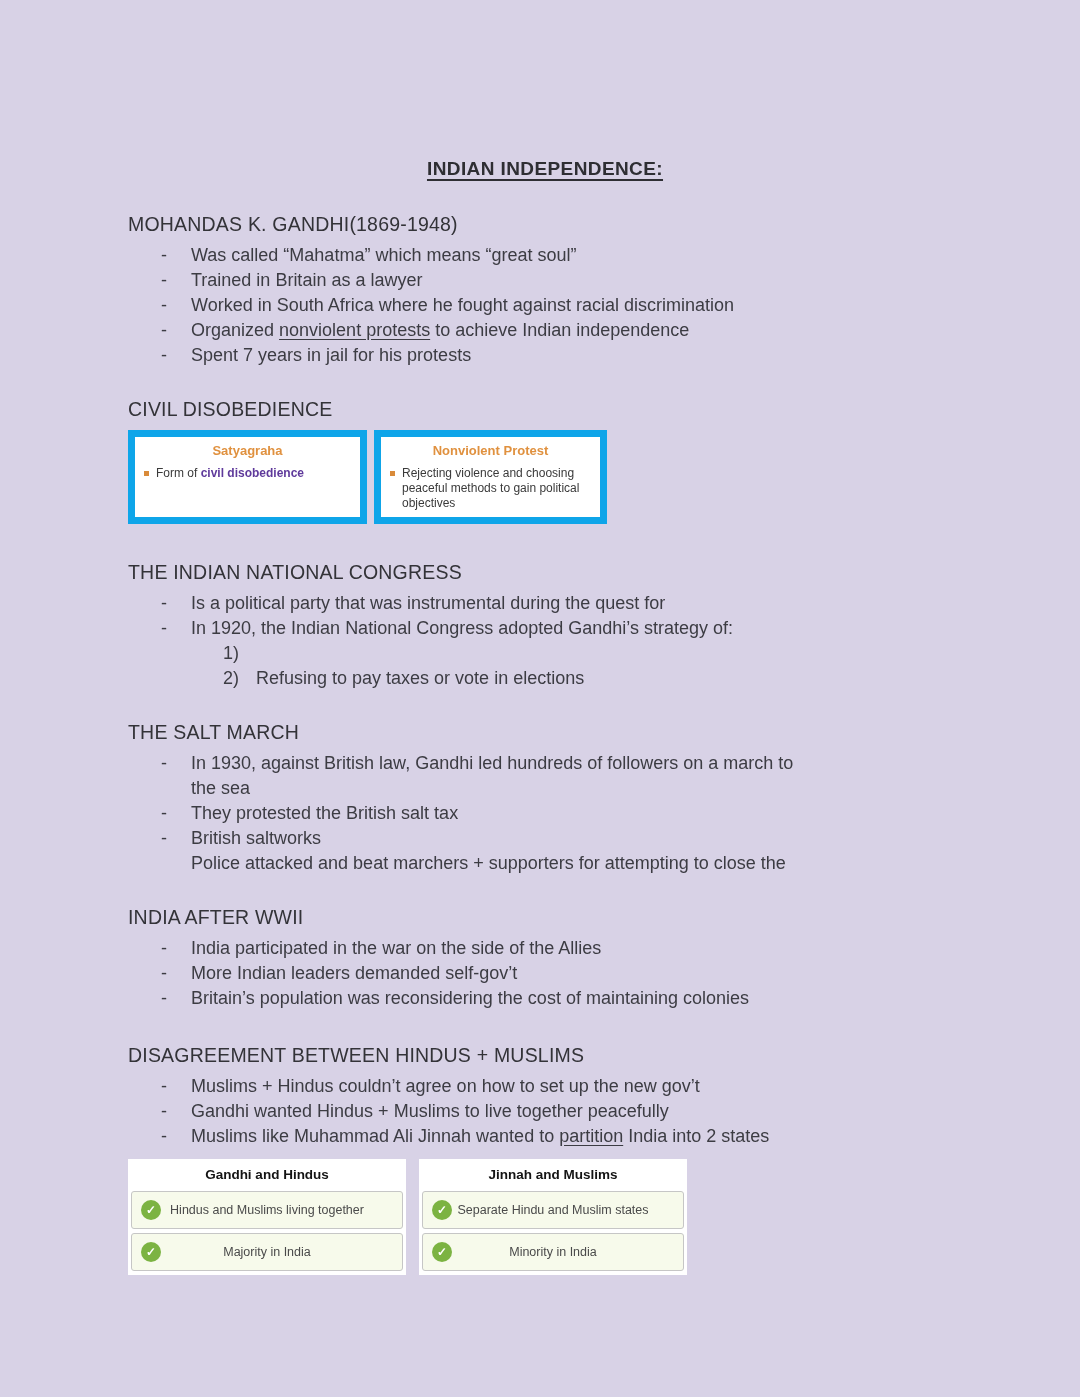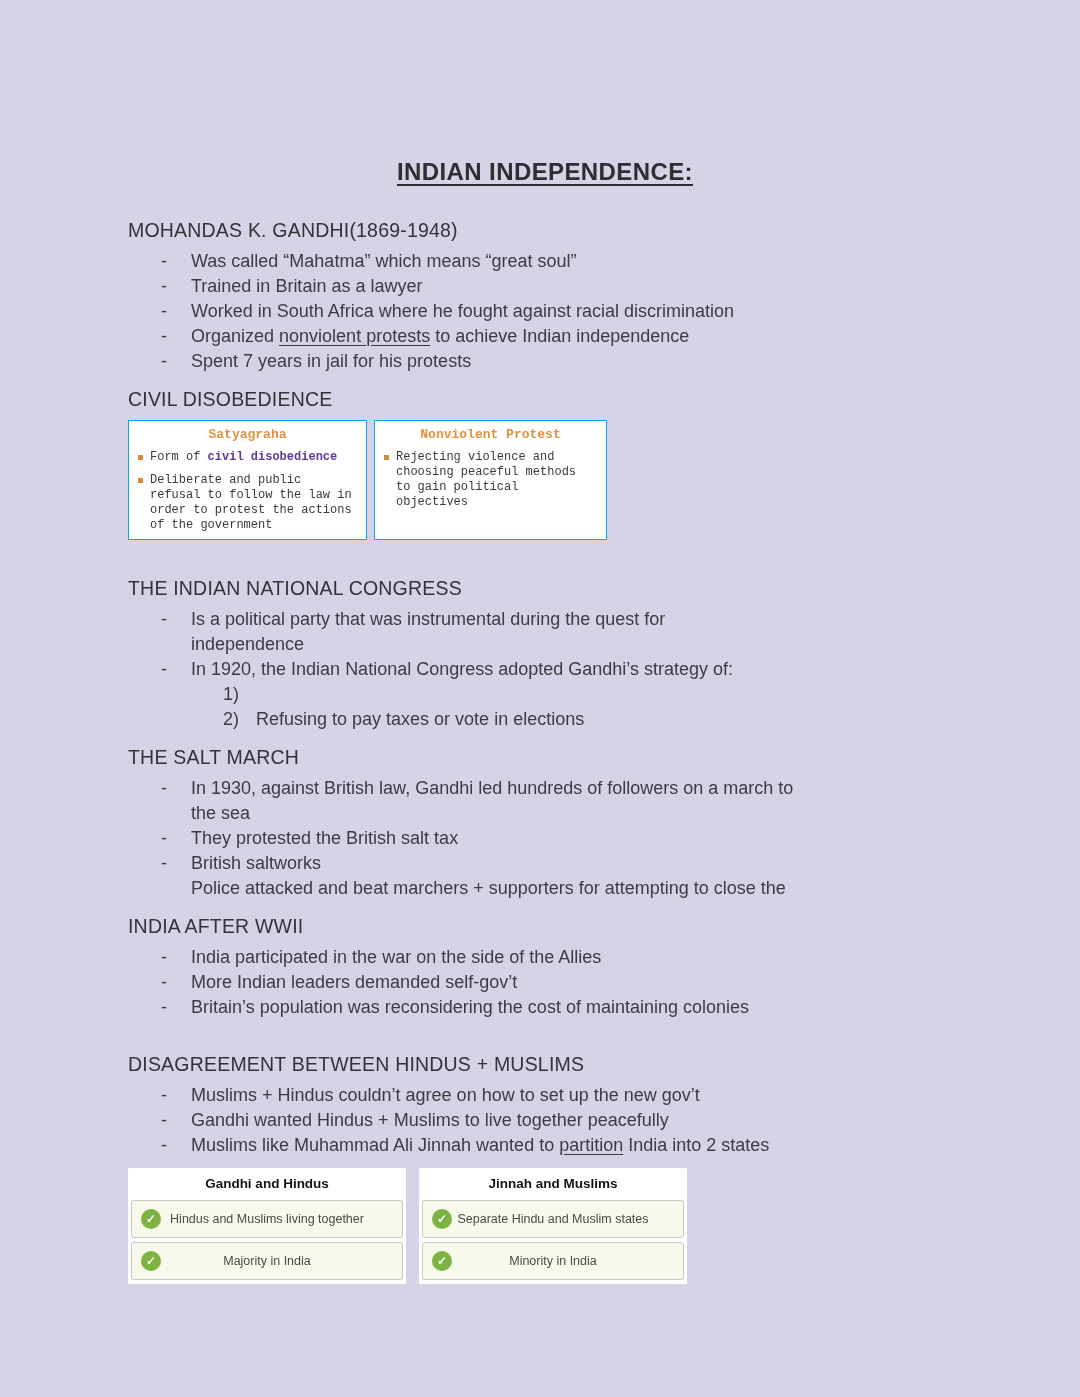--- a/index.html
+++ b/index.html
@@ -14,41 +14,41 @@
 
   .title {
     margin:0; text-align:center;
     font-size:24px; font-weight:700; letter-spacing:0.8px;
     color:#26262b;
   }
   .title .underlined { text-decoration:underline; text-decoration-thickness:2px; text-underline-offset:5px; }
 
   .subtitle {
     margin:40px 0 0; text-align:center;
-    font-size:24px; font-weight:600; letter-spacing:0.4px;
+    font-size:19px; font-weight:600; letter-spacing:0.4px;
     color:#2e2e33;
   }
   .subtitle .underlined { text-decoration:underline; text-decoration-thickness:1.5px; text-underline-offset:4px; }
 
-  .section { margin-top:14px; }
+  .section { margin-top:30px; }
   .section-heading {
     margin:0 0 7px 0;
     font-size:19.5px; font-weight:500; letter-spacing:0.2px;
     color:#333338;
   }
 
   .bullet, .numitem { display:flex; font-size:18px; line-height:25px; color:#3c3c43; }
   .bullet .dash { flex:0 0 30px; margin-left:33px; }
   .numitem .num { flex:0 0 33px; margin-left:95px; }
   .btext { flex:1; }
   .u { text-decoration:underline; text-underline-offset:3px; }
 
   
   .ctable { display:flex; gap:7px; margin-top:9px; width:479px; }
-  .ccol { background:#ffffff; border:1px solid #0ea5e9; box-sizing:border-box; padding:5px 9px 6px;font-family:Liberation Mono, monospace; }
+  .ccol { background:#ffffff; border:7px solid #0ea5e9; box-sizing:border-box; padding:5px 9px 6px; }
   .ccol.c1 { width:239px; }
   .ccol.c2 { width:233px; }
   .chead { text-align:center; font-size:13px; font-weight:700; color:#e0913f; margin:1px 0 8px; }
   .citem { display:flex; gap:7px; font-size:12px; line-height:15px; color:#3a3a3a; margin-bottom:8px; }
   .citem:last-child { margin-bottom:0; }
   .sq { flex:0 0 5px; width:5px; height:5px; background:#d98b3a; margin-top:5px; }
   .strong-purple { color:#5f3a9b; font-weight:700; }
 
   
   .comp { display:flex; gap:13px; margin-top:10px; }
@@ -104,42 +104,37 @@
 
   <div class="section">
     <h3 class="section-heading">CIVIL DISOBEDIENCE</h3>
     <div class="ctable">
       <div class="ccol c1">
         <div class="chead">Satyagraha</div>
         <div class="citem">
           <span class="sq"></span>
           <span><span>Form of </span><span class="strong-purple">civil disobedience</span></span>
         </div>
-        <div class="citem">
-          <span class="sq"></span>
-          <span>Deliberate and public refusal to follow the law in order to protest the actions of the government</span>
-        </div>
       </div>
       <div class="ccol c2">
         <div class="chead">Nonviolent Protest</div>
         <div class="citem">
           <span class="sq"></span>
           <span>Rejecting violence and choosing peaceful methods to gain political objectives</span>
         </div>
       </div>
     </div>
   </div>
 
   <div class="section" style="margin-top:37px">
     <h3 class="section-heading">THE INDIAN NATIONAL CONGRESS</h3>
     <div class="bullet">
       <span class="dash">-</span>
       <span class="btext">
           <span style="display:block">Is a political party that was instrumental during the quest for</span>
-          <span style="display:block">independence</span>
         </span>
     </div>
     <div class="bullet">
       <span class="dash">-</span>
       <span class="btext">In 1920, the Indian National Congress adopted Gandhi’s strategy of:</span>
     </div>
     <div class="numitem">
       <span class="num">1)</span>
     </div>
     <div class="numitem">

